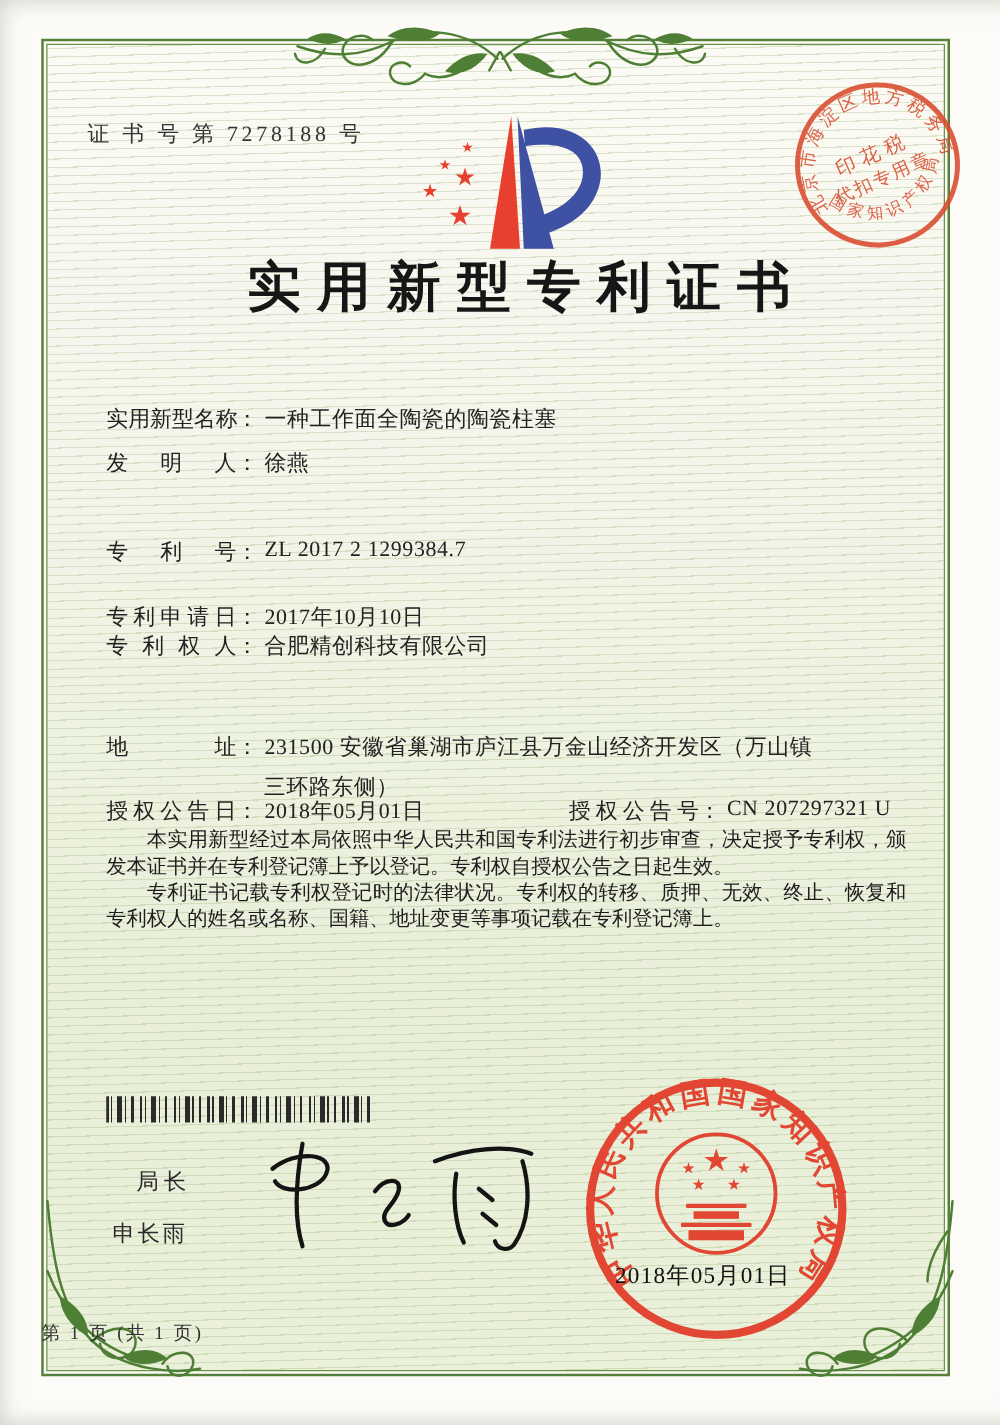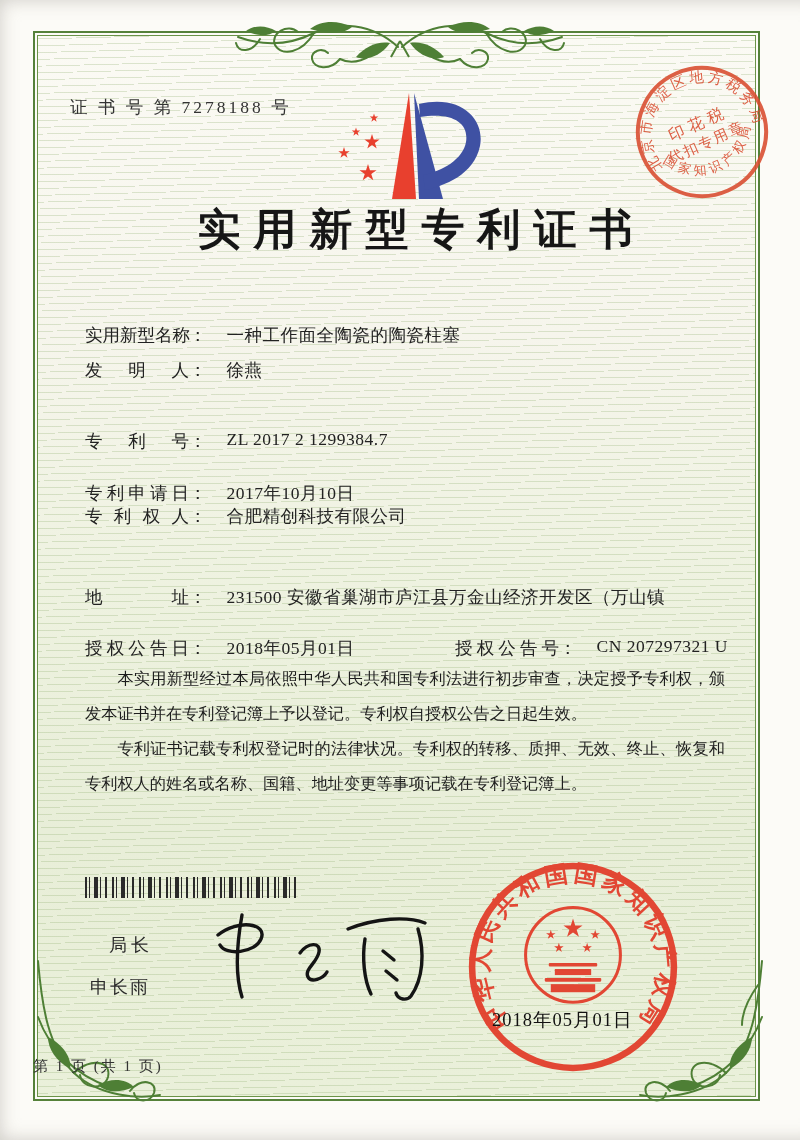--- a/index.html
+++ b/index.html
@@ -23,25 +23,25 @@
         rgba(146,176,115,0) 3.4px 6.8px),
       linear-gradient(180deg,#fbfaf4 0%,#f6f5ec 28%,#eef2e0 52%,#e8eed8 75%,#eaf0da 100%);
   }
   .abs{position:absolute;}
   .cert-no{left:70px;top:95px;font-size:17.5px;letter-spacing:3px;color:#333;}
   .title{left:33px;top:201px;width:764px;text-align:center;font-size:43px;font-weight:700;
          letter-spacing:13px;color:#161616;text-indent:13px;}
   .row{position:absolute;left:85px;font-size:17.5px;white-space:nowrap;}
   .row .lab{display:inline-block;width:104px;text-align:justify;text-align-last:justify;vertical-align:top;}
   .row .col{display:inline-block;vertical-align:top;}
-  .row .val{margin-left:20px;letter-spacing:.5px;}
+  .row .val{margin-left:5px;letter-spacing:.5px;}
   .row .val2{display:block;padding-left:126px;margin-top:8px;letter-spacing:.5px;}
   .pair2{position:absolute;left:370px;top:0;}
   .pair2 .lab{width:104px;}
-  .body-text{left:85px;top:662px;width:640px;font-size:16.2px;line-height:35px;
+  .body-text{left:85px;top:662px;width:640px;font-size:16.2px;line-height:21px;
              text-align:justify;color:#1d1d1d;}
   .body-text p{margin:0;text-indent:2em;}
   .barcode{left:85px;top:877px;width:214px;height:21px;
     background:repeating-linear-gradient(90deg,
       #2a2a2a 0 2px,transparent 2px 4px,#2a2a2a 4px 5px,transparent 5px 9px,
       #2a2a2a 9px 13px,transparent 13px 15px,#2a2a2a 15px 16px,transparent 16px 20px,
       #2a2a2a 20px 22px,transparent 22px 27px);
   }
   .director-title{left:90px;top:933px;font-size:18px;font-family:"Liberation Sans","DejaVu Sans",sans-serif;color:#2a2a2a;letter-spacing:4px;margin-left:19px;}
   .director-name{left:90px;top:975px;font-size:18px;font-family:"Liberation Sans","DejaVu Sans",sans-serif;color:#2a2a2a;letter-spacing:2px;}
@@ -140,20 +140,21 @@
     <span class="lab">专利号</span><span class="col">：</span><span class="val">ZL 2017 2 1299384.7</span>
   </div>
   <div class="row" style="top:481px">
     <span class="lab">专利申请日</span><span class="col">：</span><span class="val">2017年10月10日</span>
   </div>
   <div class="row" style="top:504px">
     <span class="lab">专利权人</span><span class="col">：</span><span class="val">合肥精创科技有限公司</span>
   </div>
   <div class="row" style="top:585px">
     <span class="lab">地址</span><span class="col">：</span><span class="val">231500 安徽省巢湖市庐江县万金山经济开发区（万山镇</span>
+    <span class="val2">三环路东侧）</span>
   </div>
   <div class="row" style="top:636px">
     <span class="lab">授权公告日</span><span class="col">：</span><span class="val">2018年05月01日</span>
     <span class="pair2">
       <span class="lab">授权公告号</span><span class="col">：</span><span class="val">CN 207297321 U</span>
     </span>
   </div>
 
   <div class="abs body-text">
     <p>本实用新型经过本局依照中华人民共和国专利法进行初步审查，决定授予专利权，颁发本证书并在专利登记簿上予以登记。专利权自授权公告之日起生效。</p>

